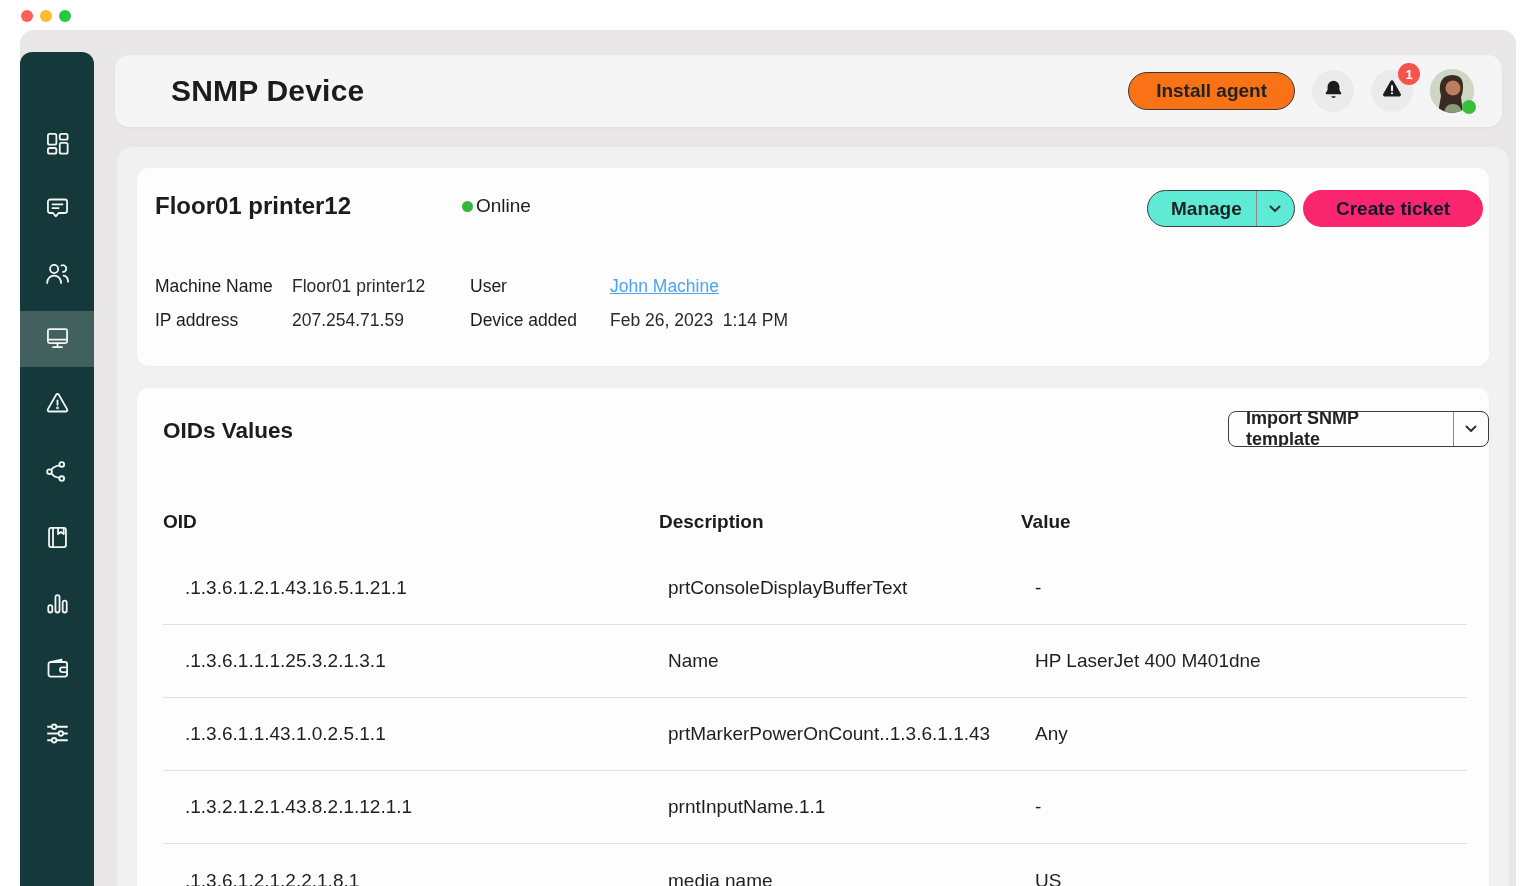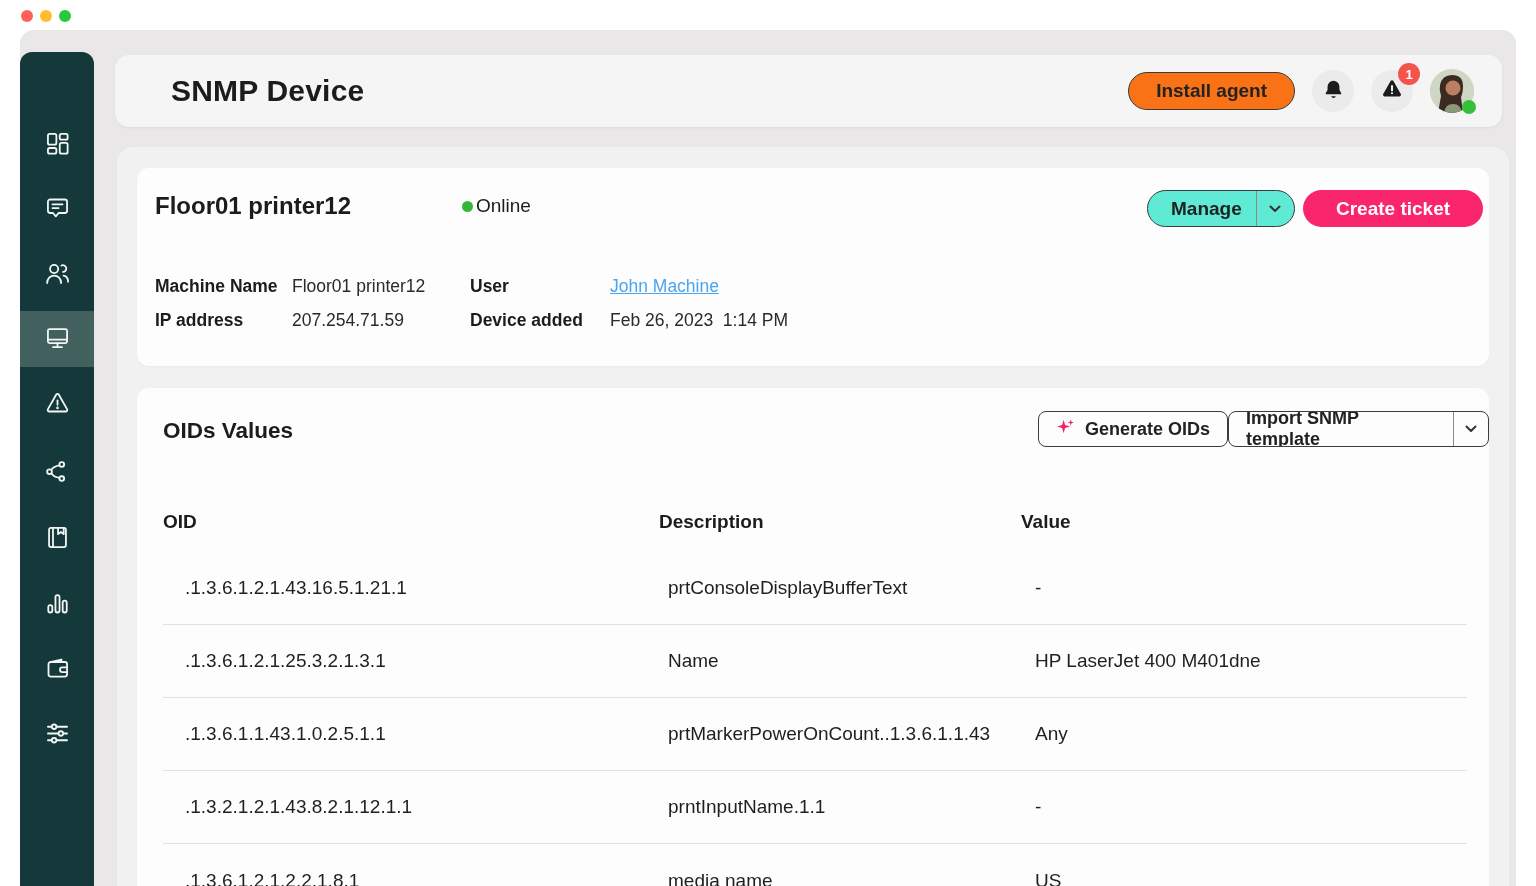--- a/index.html
+++ b/index.html
@@ -53,26 +53,26 @@
             font-size:19px; color:#1c1c1c; }
   .status-dot { width:11px; height:11px; border-radius:50%; background:#35B53A; }
   .split-btn { position:absolute; display:inline-flex; align-items:stretch; height:37px;
                background:#5eead4; border:1.5px solid #3c3c3c; border-radius:18.5px;
                font-size:19px; font-weight:bold; color:#222; cursor:pointer; overflow:hidden; }
   .split-btn .lbl { display:flex; align-items:center; padding:0 14px 0 23px; }
   .split-btn .div { width:1px; background:#8a8a8a; margin:0; }
   .split-btn .chev { display:flex; align-items:center; justify-content:center; width:37px; }
   .manage-btn { left:1010px; top:22px; }
   .primary-btn { position:absolute; left:1166px; top:22px; height:37px; padding:0 33px;
-                 border:none; border-radius:18.5px; background:#F9256D; color:#ffffff;
+                 border:none; border-radius:18.5px; background:#F9256D; color:#0f172a;
                  font-size:19px; font-weight:bold; display:flex; align-items:center; cursor:pointer;
                  font-family:"Liberation Sans", sans-serif; }
   .fields { position:absolute; left:18px; top:101px; font-size:17.5px; }
   .frow { display:flex; height:34px; align-items:center; }
-  .flabel { font-weight:bold; color:#1c1c1c; }
+  .flabel { font-weight:normal; color:#1c1c1c; }
   .fval { color:#2a2a2a; white-space:pre-wrap; }
   .c1l { width:137px; } .c1v { width:178px; } .c2l { width:140px; }
   .link { color:#4AA5F2; text-decoration:underline; cursor:pointer; }
 
   
   .oids-card { left:20px; top:241px; width:1352px; height:498px; border-radius:12px 12px 0 0; overflow:hidden; }
   .oids-title { position:absolute; left:26px; top:30px; font-size:22.5px; font-weight:bold; }
   .action-btn { position:absolute; top:23px; height:36px; display:inline-flex; align-items:stretch;
                 background:#fdfdfd; border:1.5px solid #3c3c3c; border-radius:8px;
                 font-size:18px; font-weight:bold; color:#222; cursor:pointer; overflow:hidden; }
@@ -278,31 +278,20 @@
           <span class="fval c1v">207.254.71.59</span>
           <span class="flabel c2l">Device added</span>
           <span class="fval">Feb 26, 2023  1:14 PM</span>
         </div>
       </div>
     </section>
 
     <section class="card oids-card">
       <h2 class="oids-title">OIDs Values</h2>
 
-      <div class="action-btn gen-btn">
-        <span class="lbl">
-          <span>
-            <svg width="19" height="19" viewBox="0 0 20 20" fill="#F0266C">
-              <path d="M8 3 L9.6 8.4 L15 10 L9.6 11.6 L8 17 L6.4 11.6 L1 10 L6.4 8.4 Z"></path>
-              <path d="M15.5 2.5 L16.3 5 L18.8 5.8 L16.3 6.6 L15.5 9.1 L14.7 6.6 L12.2 5.8 L14.7 5 Z"></path>
-            </svg>
-          </span>
-          <span>Generate OIDs</span>
-        </span>
-      </div>
 
       <div class="action-btn imp-btn">
         <span class="lbl">Import SNMP template</span>
         <span class="div"></span>
         <span class="chev">
           <svg width="12" height="8" viewBox="0 0 12 8">
               <polyline points="1.5,1.5 6,6 10.5,1.5"></polyline>
             </svg>
         </span>
       </div>
@@ -312,21 +301,21 @@
           <span>OID</span>
           <span>Description</span>
           <span>Value</span>
         </div>
         <div class="trow">
           <span class="td-oid">.1.3.6.1.2.1.43.16.5.1.21.1</span>
           <span class="td-desc">prtConsoleDisplayBufferText</span>
           <span class="td-val">-</span>
         </div>
         <div class="trow">
-          <span class="td-oid">.1.3.6.1.2.1.25.3.2.1.3.1</span>
+          <span class="td-oid">.1.3.6.1.1.1.25.3.2.1.3.1</span>
           <span class="td-desc">Name</span>
           <span class="td-val">HP LaserJet 400 M401dne</span>
         </div>
         <div class="trow">
           <span class="td-oid">.1.3.6.1.1.43.1.0.2.5.1.1</span>
           <span class="td-desc">prtMarkerPowerOnCount..1.3.6.1.1.43</span>
           <span class="td-val">Any</span>
         </div>
         <div class="trow">
           <span class="td-oid">.1.3.2.1.2.1.43.8.2.1.12.1.1</span>

